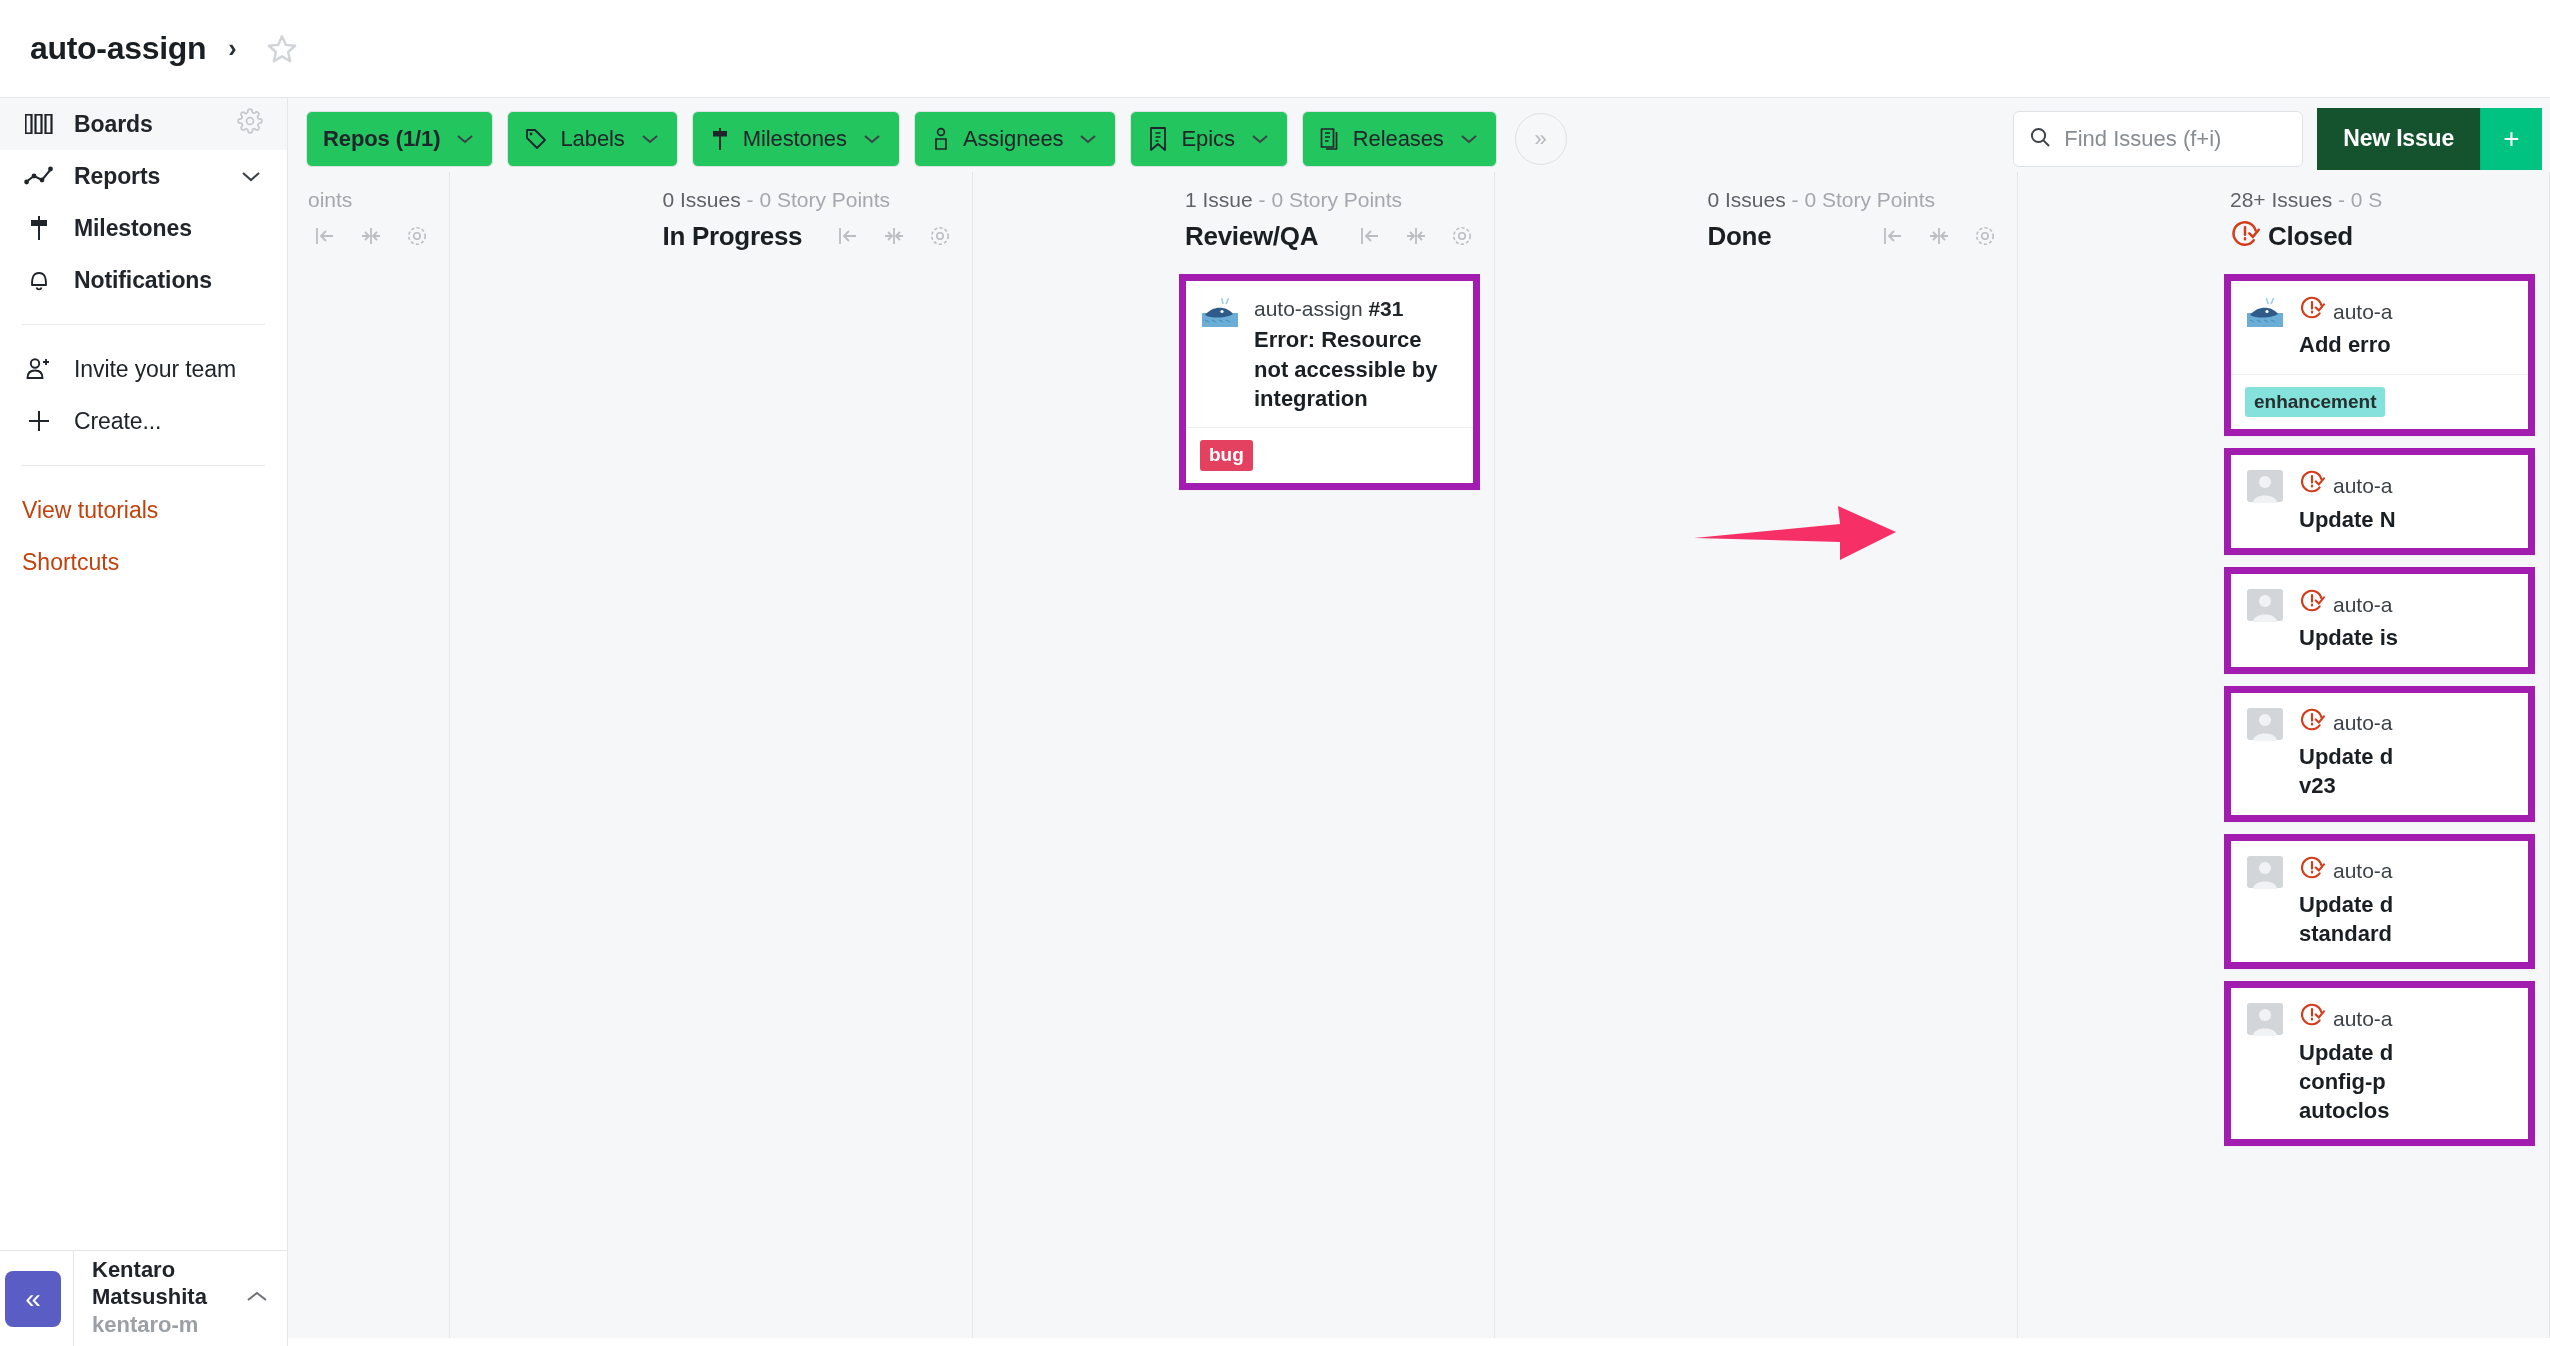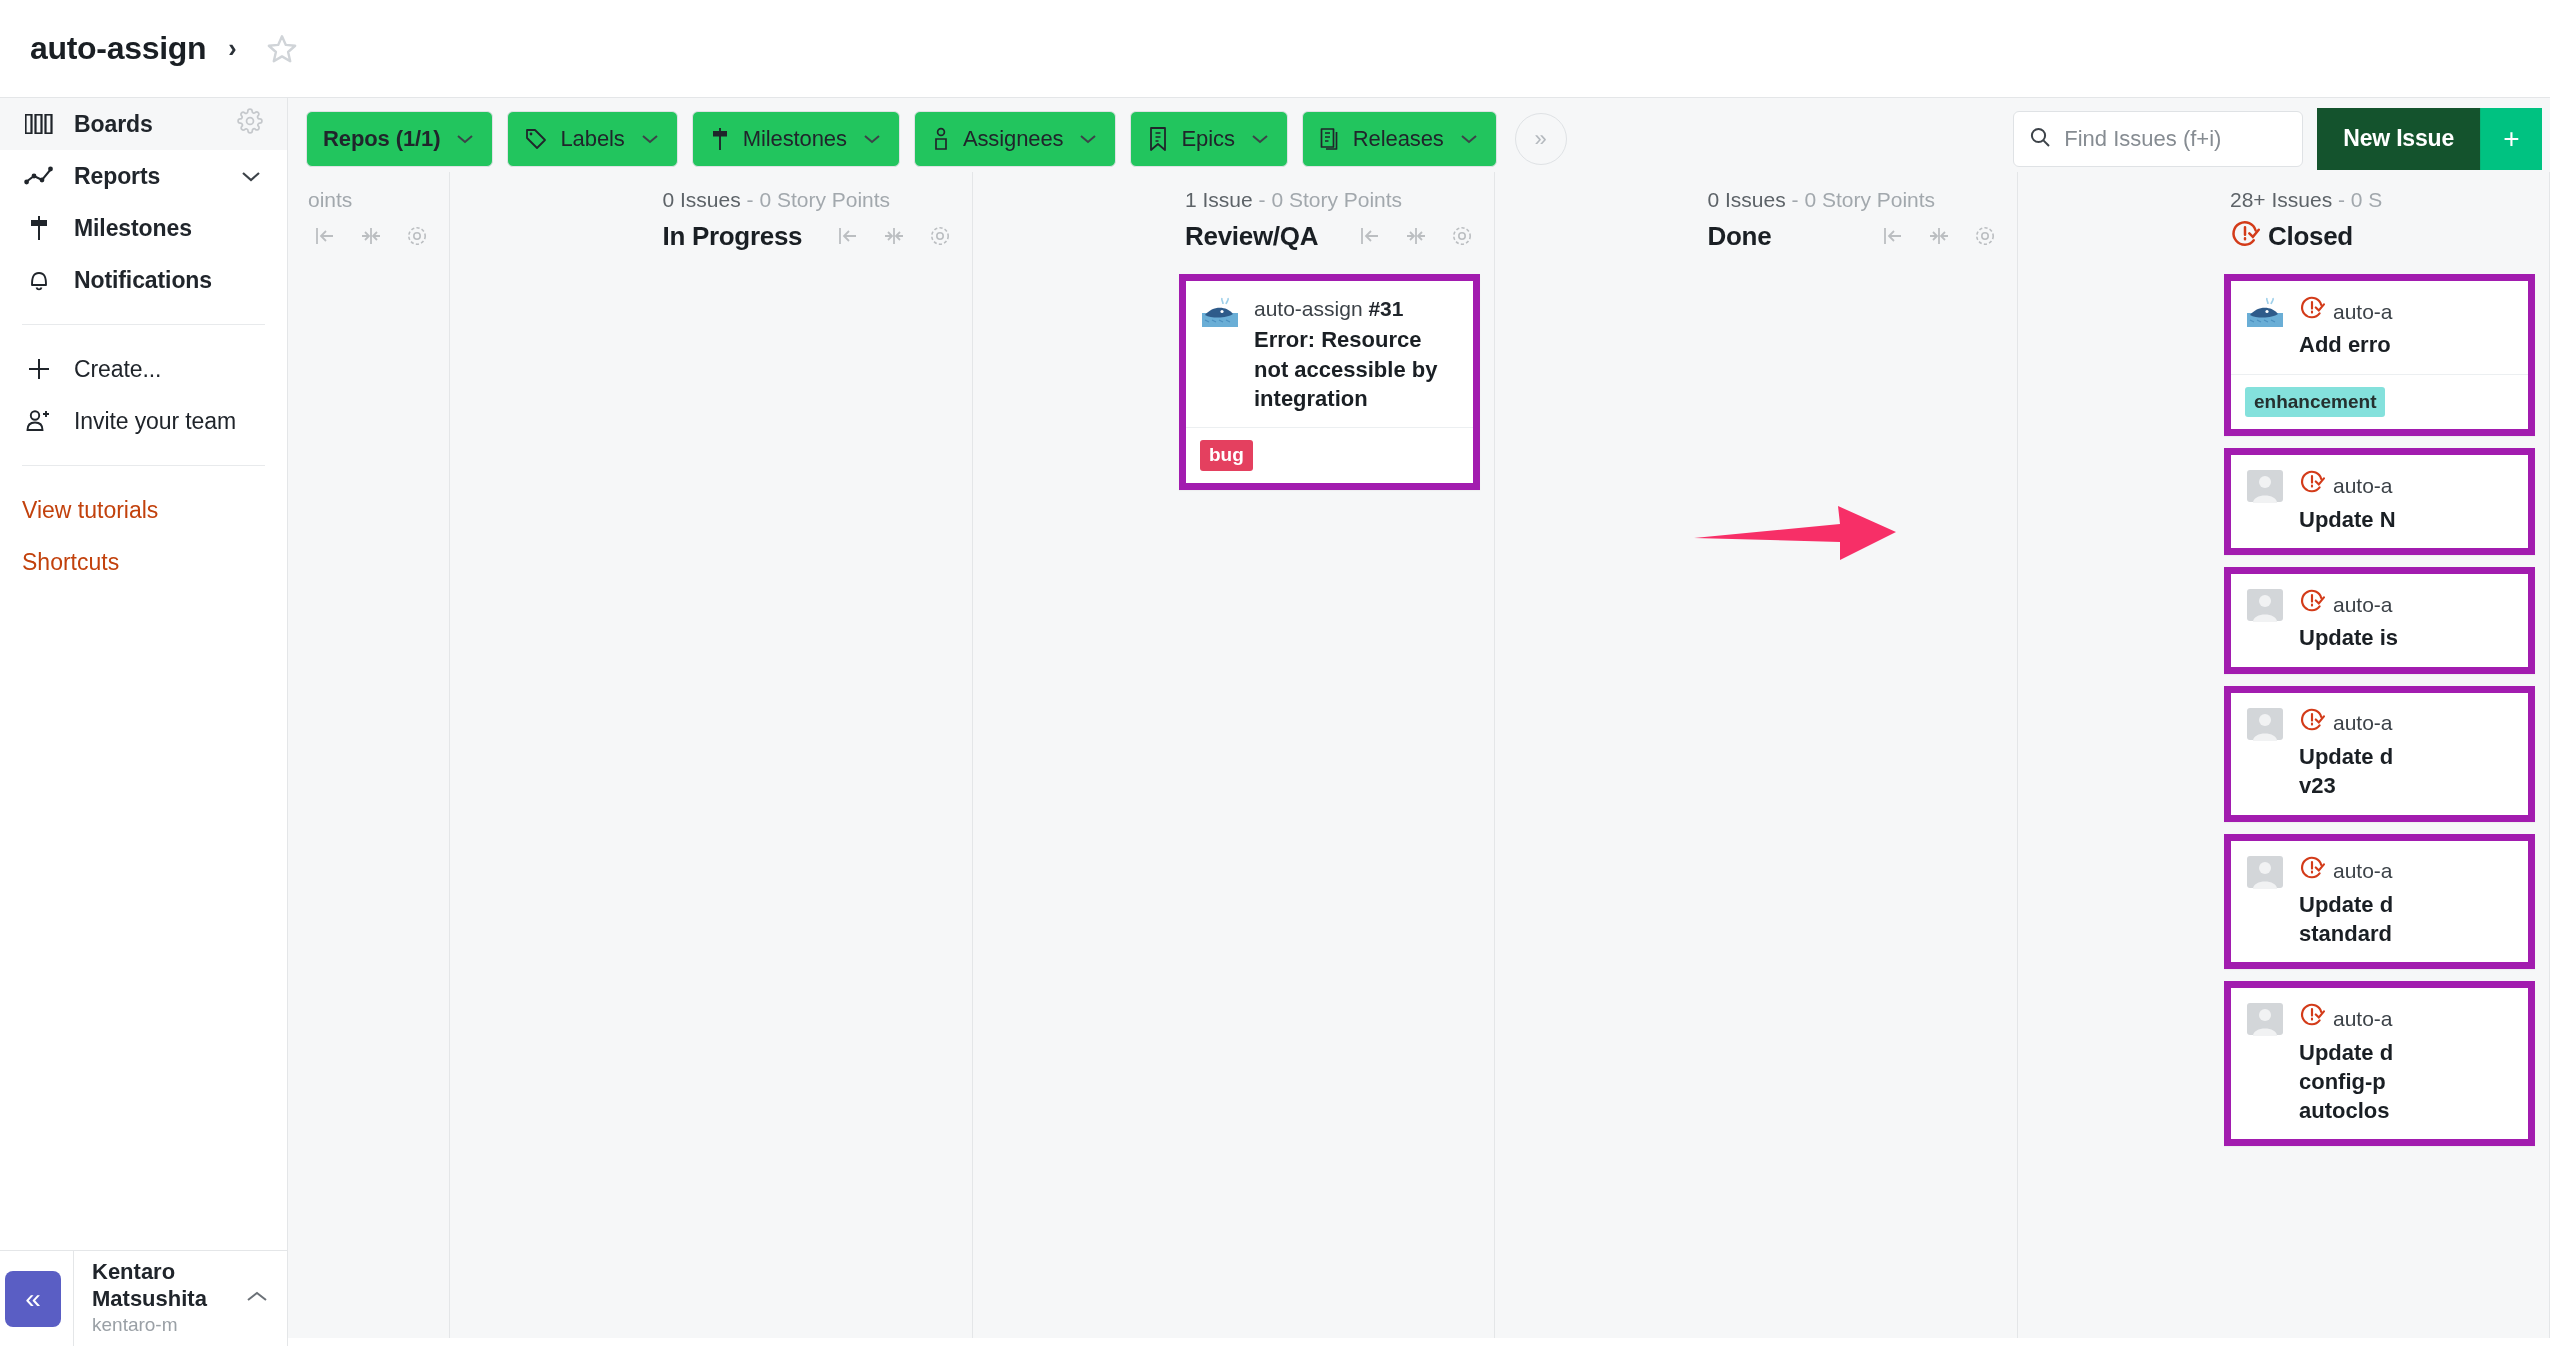--- a/index.html
+++ b/index.html
@@ -52,21 +52,21 @@
     border-top: 1px solid #e4e6e8; display: flex; align-items: center;
   }
   .collapse-btn {
     width: 56px; height: 56px; margin-left: 5px; border-radius: 8px;
     background: #5a5ec4; color: #fff; display: flex; align-items: center;
     justify-content: center; font-size: 28px; cursor: pointer; flex: none;
   }
   .user-div { width:1px; height:96px; background:#e4e6e8; margin-left:12px; }
   .user-block { padding-left: 18px; flex: 1; }
   .user-name { font-size: 22px; font-weight: 700; color: #20252b; line-height: 1.2; }
-  .user-handle { font-size: 19px; color: #9aa0a6; line-height: 1.35; }
+  .user-handle { font-size: 22px; color: #9aa0a6; line-height: 1.35; font-weight: bold; }
   .user-caret { margin-right: 18px; color:#6b7177; }
 
   
   .toolbar {
     position: absolute; left: 288px; top: 98px; width: 2262px; height: 82px;
     background: #f6f7f8; border-bottom: 1px solid #e4e6e8;
     display: flex; align-items: center; padding-left: 18px;
   }
   .filter-btn {
     height: 56px; background: #22c55e; border: 1px solid #dfe2e5; border-radius: 6px;
@@ -211,36 +211,36 @@
           <path d="M10.5 21.5 a2.6 2.6 0 0 0 5 0"></path>
         </svg>
       </span>
       <span class="ni-label">Notifications</span>
     </div>
 
     <div class="sep"></div>
 
     <div class="nav-item plain">
       <span class="ni-ico">
-        <svg width="26" height="26" viewBox="0 0 26 26" fill="none" stroke="#20252b" stroke-width="2">
-            <path d="M13 3 L13 23 M3 13 L23 13"></path>
-          </svg>
-      </span>
-      <span class="ni-label">Create...</span>
-    </div>
-
-    <div class="nav-item plain">
-      <span class="ni-ico">
         <svg width="30" height="26" viewBox="0 0 30 26" fill="none" stroke="#20252b" stroke-width="1.9">
           <circle cx="11" cy="7.5" r="4.2"></circle>
           <path d="M3.5 22 C3.5 16.5 7 14.5 11 14.5 C15 14.5 18.5 16.5 18.5 22 Z"></path>
           <path d="M22 3 L22 9 M19 6 L25 6"></path>
         </svg>
       </span>
       <span class="ni-label">Invite your team</span>
+    </div>
+
+    <div class="nav-item plain">
+      <span class="ni-ico">
+        <svg width="26" height="26" viewBox="0 0 26 26" fill="none" stroke="#20252b" stroke-width="2">
+            <path d="M13 3 L13 23 M3 13 L23 13"></path>
+          </svg>
+      </span>
+      <span class="ni-label">Create...</span>
     </div>
 
     <div class="sep"></div>
 
     <span class="nav-sub">View tutorials</span>
     <span class="nav-sub">Shortcuts</span>
 
     <div class="side-footer">
       <div class="collapse-btn">«</div>
       <div class="user-div"></div>

